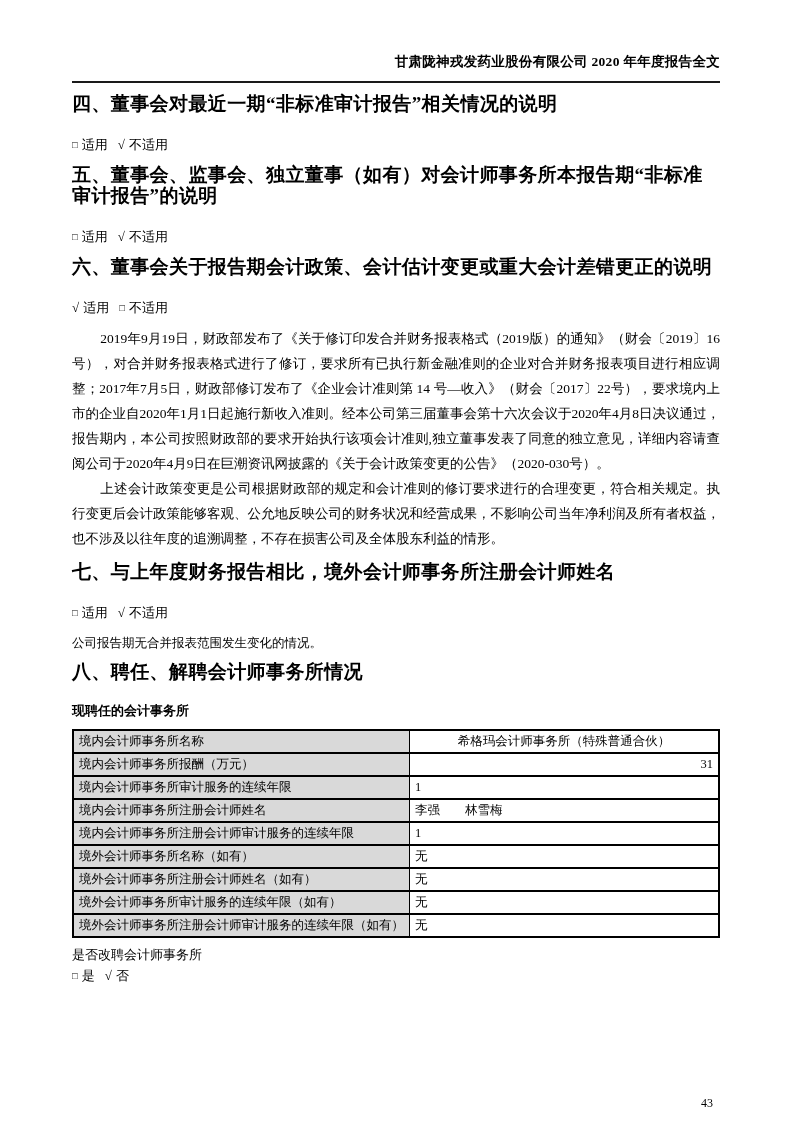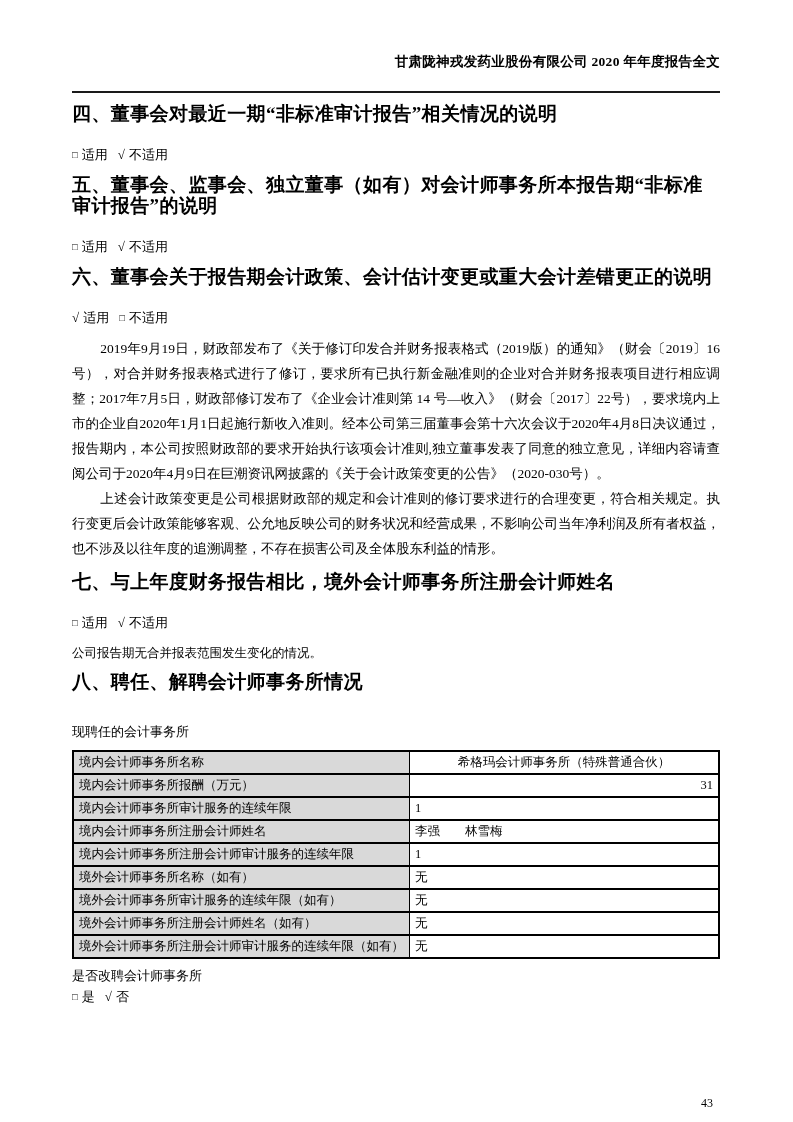--- a/index.html
+++ b/index.html
@@ -13,21 +13,21 @@
     color: #000000;
     font-family: "Liberation Serif", "DejaVu Serif", serif;
     padding: 53px 73px 0 72px;
     overflow: hidden;
   }
   .report-header {
     text-align: right;
     font-size: 13.5px;
     font-weight: 700;
     letter-spacing: 0.3px;
-    padding-bottom: 20px;
+    padding-bottom: 10px;
     border-bottom: 2px solid #1a1a1a;
   }
   .sec-heading {
     font-size: 19px;
     font-weight: 700;
     margin-top: 10px;
     letter-spacing: 0.4px;
     line-height: 21px;
   }
   .check-line {
@@ -50,22 +50,23 @@
     text-indent: 2.1em;
   }
   .para-block { margin-top: 9px; }
   .note-line {
     font-size: 12.5px;
     margin-top: 13px;
     line-height: 16px;
   }
   .sub-label {
     font-size: 13px;
-    margin-top: 32px;
+    margin-top: 21px;
     line-height: 16px;
+    font-weight: bold;
   }
   table.firm-table {
     width: 100%;
     border-collapse: collapse;
     margin-top: 10px;
     border: 2px solid #000;
   }
   table.firm-table td {
     border-left: 1px solid #000;
     border-right: 1px solid #000;
@@ -152,25 +153,25 @@
         </tr>
         <tr>
           <td class="label-cell">境内会计师事务所注册会计师审计服务的连续年限</td>
           <td class="value-cell" style="text-align: left;">1</td>
         </tr>
         <tr>
           <td class="label-cell">境外会计师事务所名称（如有）</td>
           <td class="value-cell" style="text-align: left;">无</td>
         </tr>
         <tr>
-          <td class="label-cell">境外会计师事务所审计服务的连续年限（如有）</td>
+          <td class="label-cell">境外会计师事务所注册会计师姓名（如有）</td>
           <td class="value-cell" style="text-align: left;">无</td>
         </tr>
         <tr>
-          <td class="label-cell">境外会计师事务所注册会计师姓名（如有）</td>
+          <td class="label-cell">境外会计师事务所审计服务的连续年限（如有）</td>
           <td class="value-cell" style="text-align: left;">无</td>
         </tr>
         <tr>
           <td class="label-cell">境外会计师事务所注册会计师审计服务的连续年限（如有）</td>
           <td class="value-cell" style="text-align: left;">无</td>
         </tr>
       </tbody>
   </table>
 
   <div class="question-line">是否改聘会计师事务所</div>

